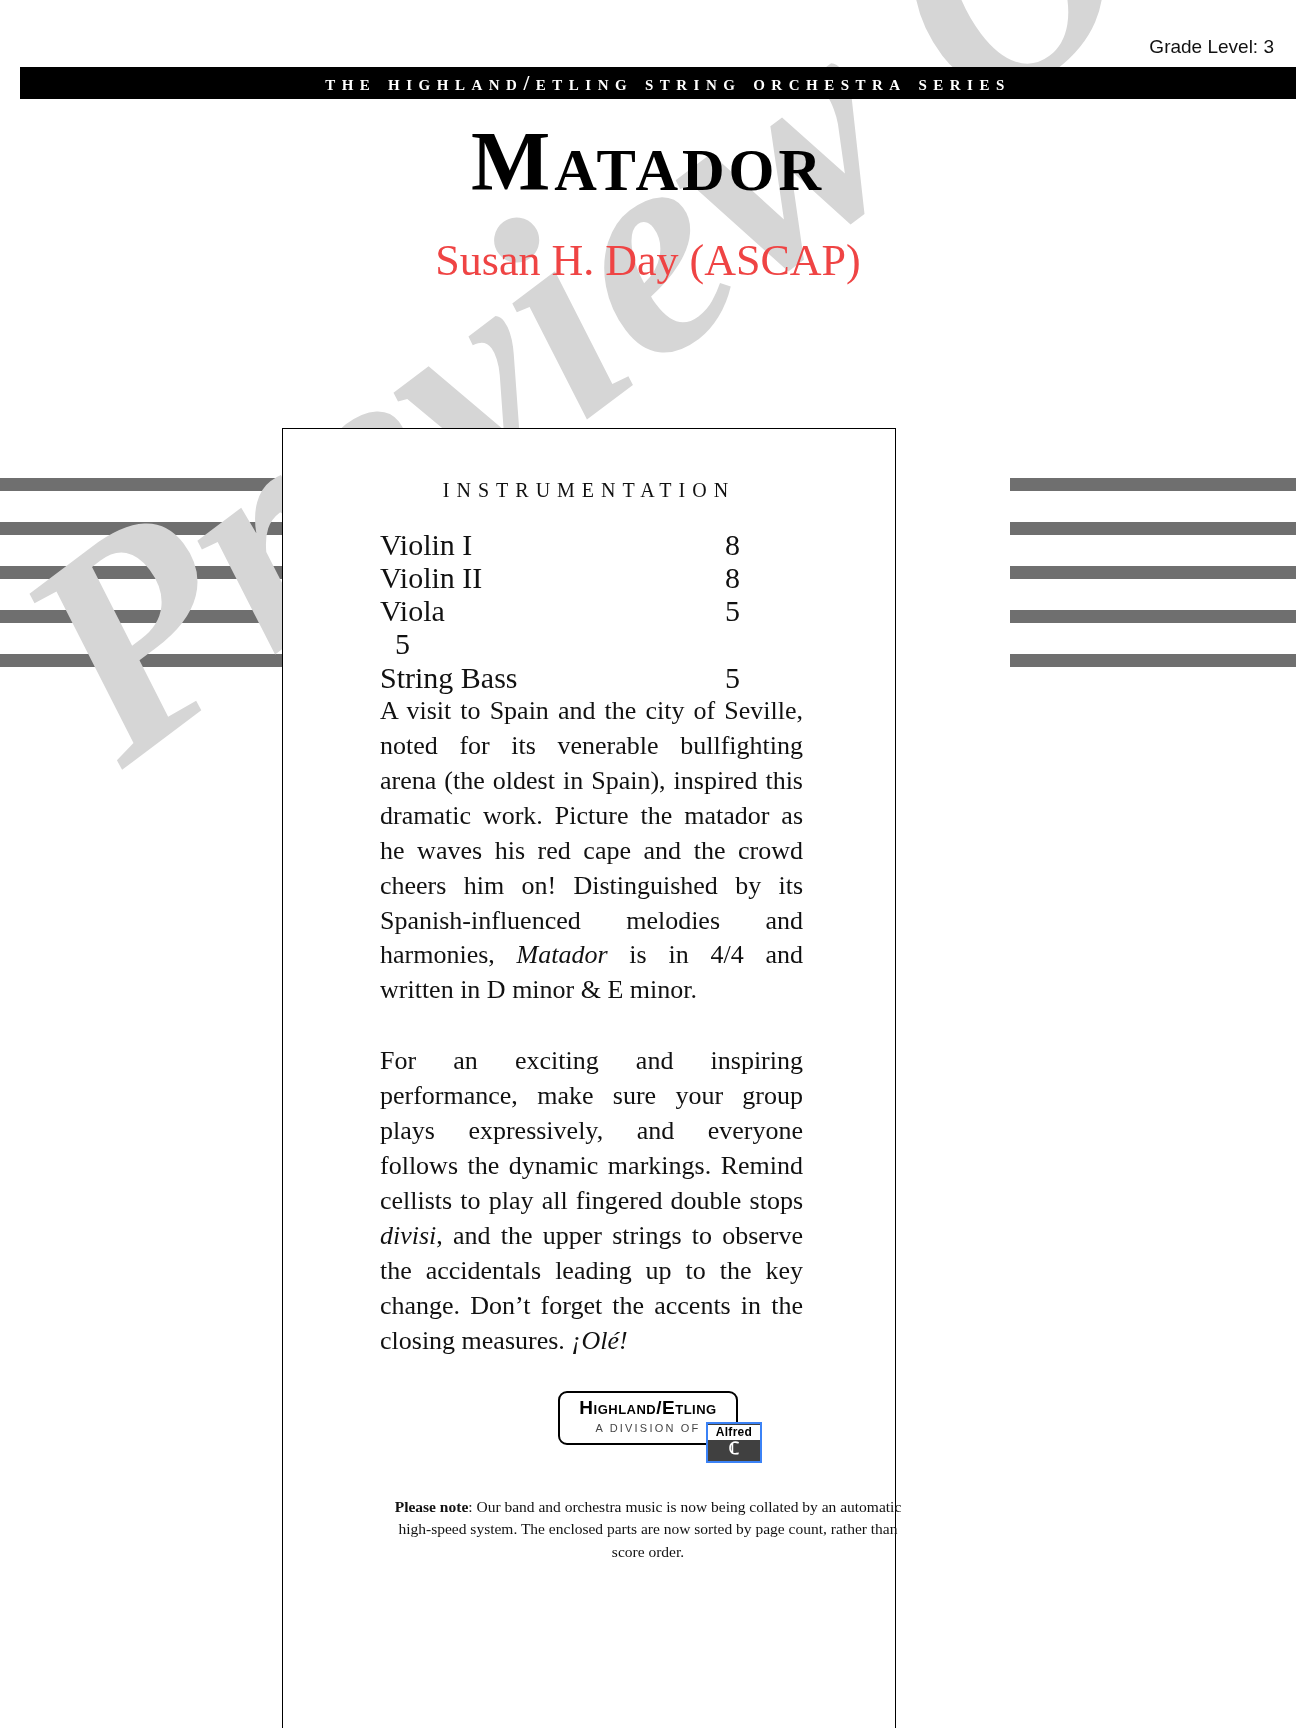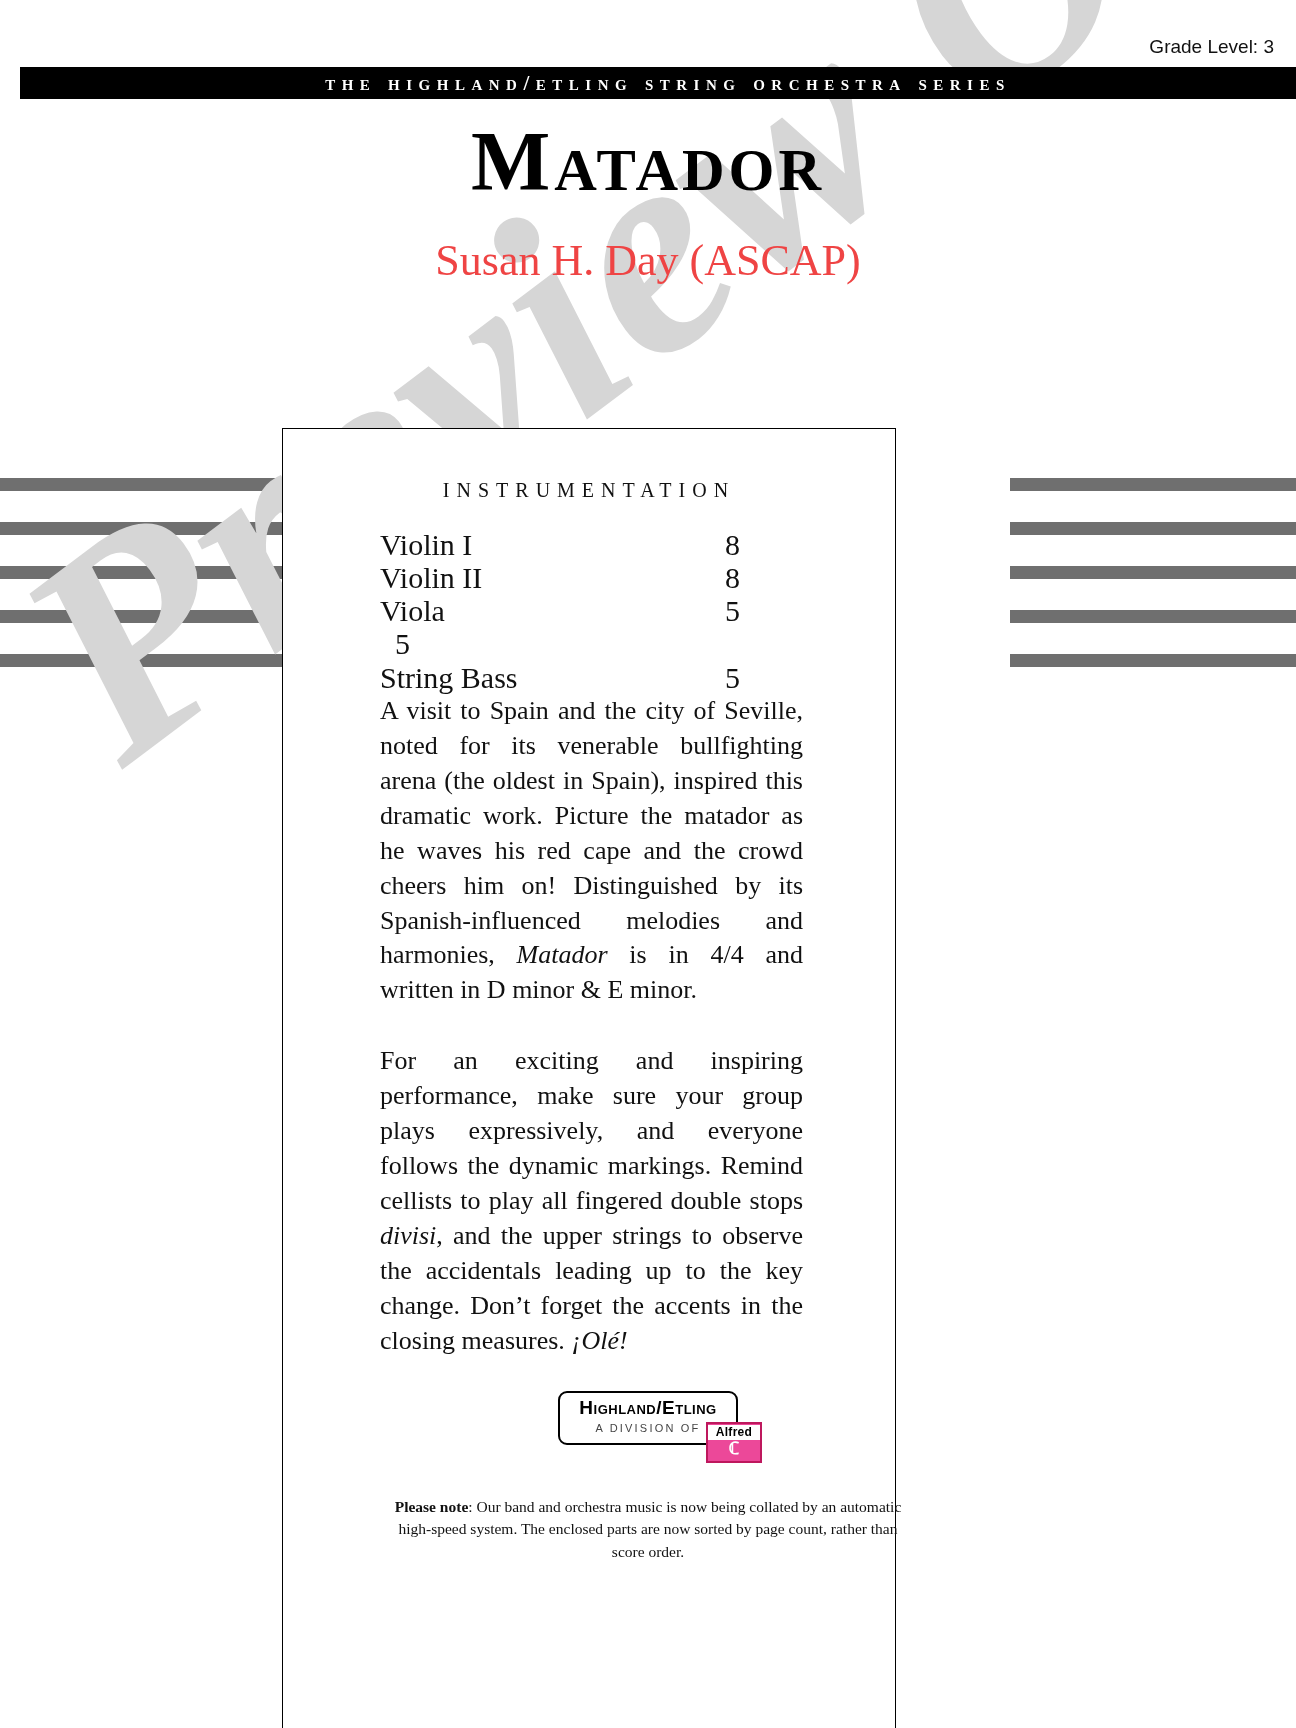--- a/index.html
+++ b/index.html
@@ -228,23 +228,23 @@
     color: #444;
     margin-top: 2px;
     text-transform: uppercase;
     display: inline-block;
   }
   #publisher-logo .alfred-badge {
     position: absolute;
     right: -26px;
     bottom: -20px;
     width: 52px;
-    background: #ec4899;
+    background: #404040;
     color: #fff;
-    border: 2px solid #be185d;
+    border: 2px solid #3b82f6;
     text-align: center;
     padding: 1px 0 2px 0;
   }
   #publisher-logo .alfred-word {
     font-family: "Liberation Sans", sans-serif;
     font-weight: 700;
     font-size: 12px;
     letter-spacing: 0.3px;
     background: #fff;
     color: #000;

